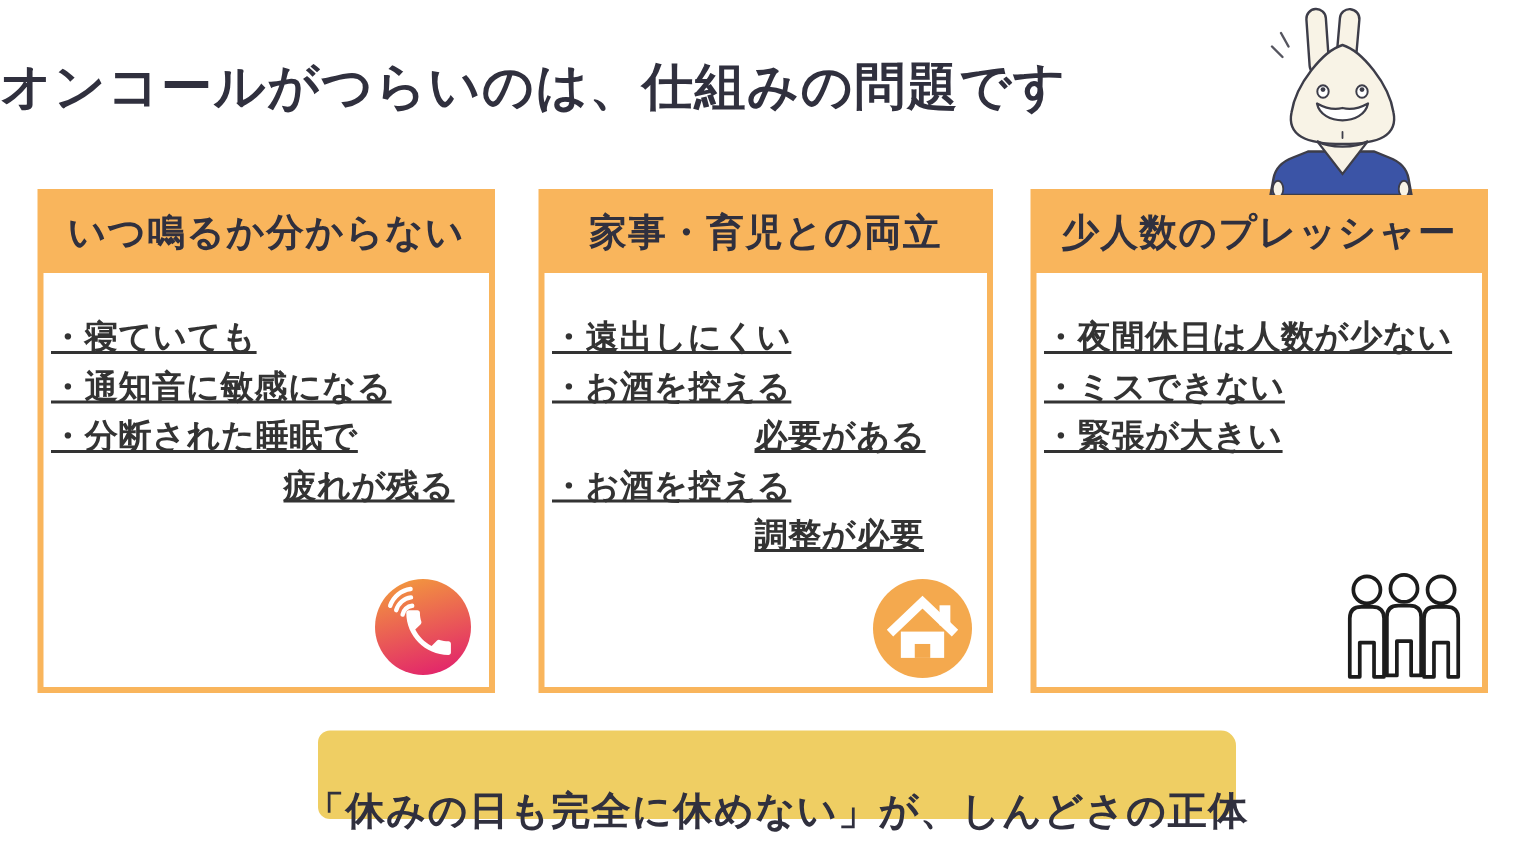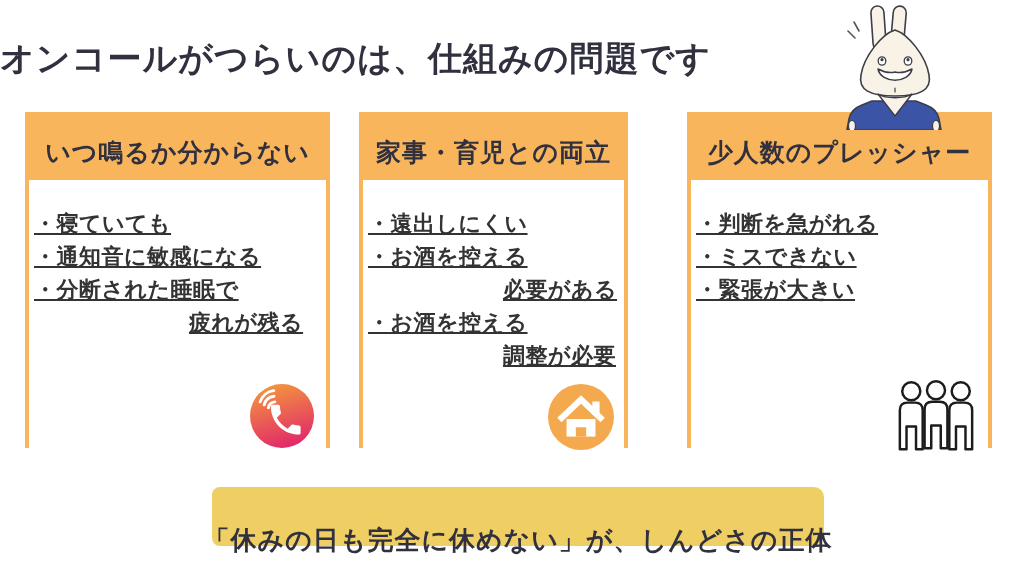--- a/index.html
+++ b/index.html
@@ -26,26 +26,26 @@
   .title{
     position:absolute;left:0;top:38px;width:964px;margin:0;
     text-align:left;font-size:34px;font-weight:bold;
     color:var(--text-dark);letter-spacing:1px;line-height:40px;
     white-space:nowrap;
   }
 
   .mascot{position:absolute;left:842px;top:4px;width:104px;height:126px;z-index:5}
 
   .card{
-    position:absolute;top:112px;height:336px;width:305px;
+    position:absolute;top:126px;height:336px;width:305px;
     background:var(--header-orange);
-    padding:12px 4px 4px 4px;z-index:2;
+    padding:0 4px 4px 4px;z-index:2;
   }
   .card.c1{left:25px}
-  .card.c2{left:359px;width:269px}
+  .card.c2{left:359px;width:303px}
   .card.c3{left:687px}
   .card-header{
     height:56px;display:flex;align-items:center;justify-content:center;
     font-size:25px;font-weight:bold;color:var(--text-dark);
     letter-spacing:1px;white-space:nowrap;
   }
   .card-body{
     position:relative;background:#ffffff;height:276px;
     padding:27px 4px 0 5px;
   }
@@ -148,21 +148,21 @@
         <polyline points="11,35 32,15 53,35" fill="none" stroke="#fff" stroke-width="6" stroke-linejoin="miter"></polyline>
         <rect x="18" y="34" width="28" height="17" fill="#fff"></rect>
         <rect x="27" y="42" width="10" height="9" style="fill:var(--house-orange,#F4A94E)"></rect>
       </svg>
     </div>
   </section>
 
   <section class="card c3">
     <div class="card-header">少人数のプレッシャー</div>
     <div class="card-body">
-      <div class="line">・判断を急がれる</div>
+      <div class="line">・夜間休日は人数が少ない</div>
       <div class="line">・ミスできない</div>
       <div class="line">・緊張が大きい</div>
       <svg class="badge people" viewBox="0 0 100 82" aria-hidden="true">
         <defs>
           <g id="personShape">
             <path d="M -12 72 L -12 31 Q -12 23 -4 23 L 4 23 Q 12 23 12 31 L 12 72 L 5 72 L 5 48 L -5 48 L -5 72 Z" fill="#fff" stroke="#1c1c1c" stroke-width="2.6" stroke-linejoin="round"></path>
             <circle cx="0" cy="11" r="9.5" fill="#fff" stroke="#1c1c1c" stroke-width="2.6"></circle>
           </g>
         </defs>
         <use href="#personShape" x="50" y="4"></use>

